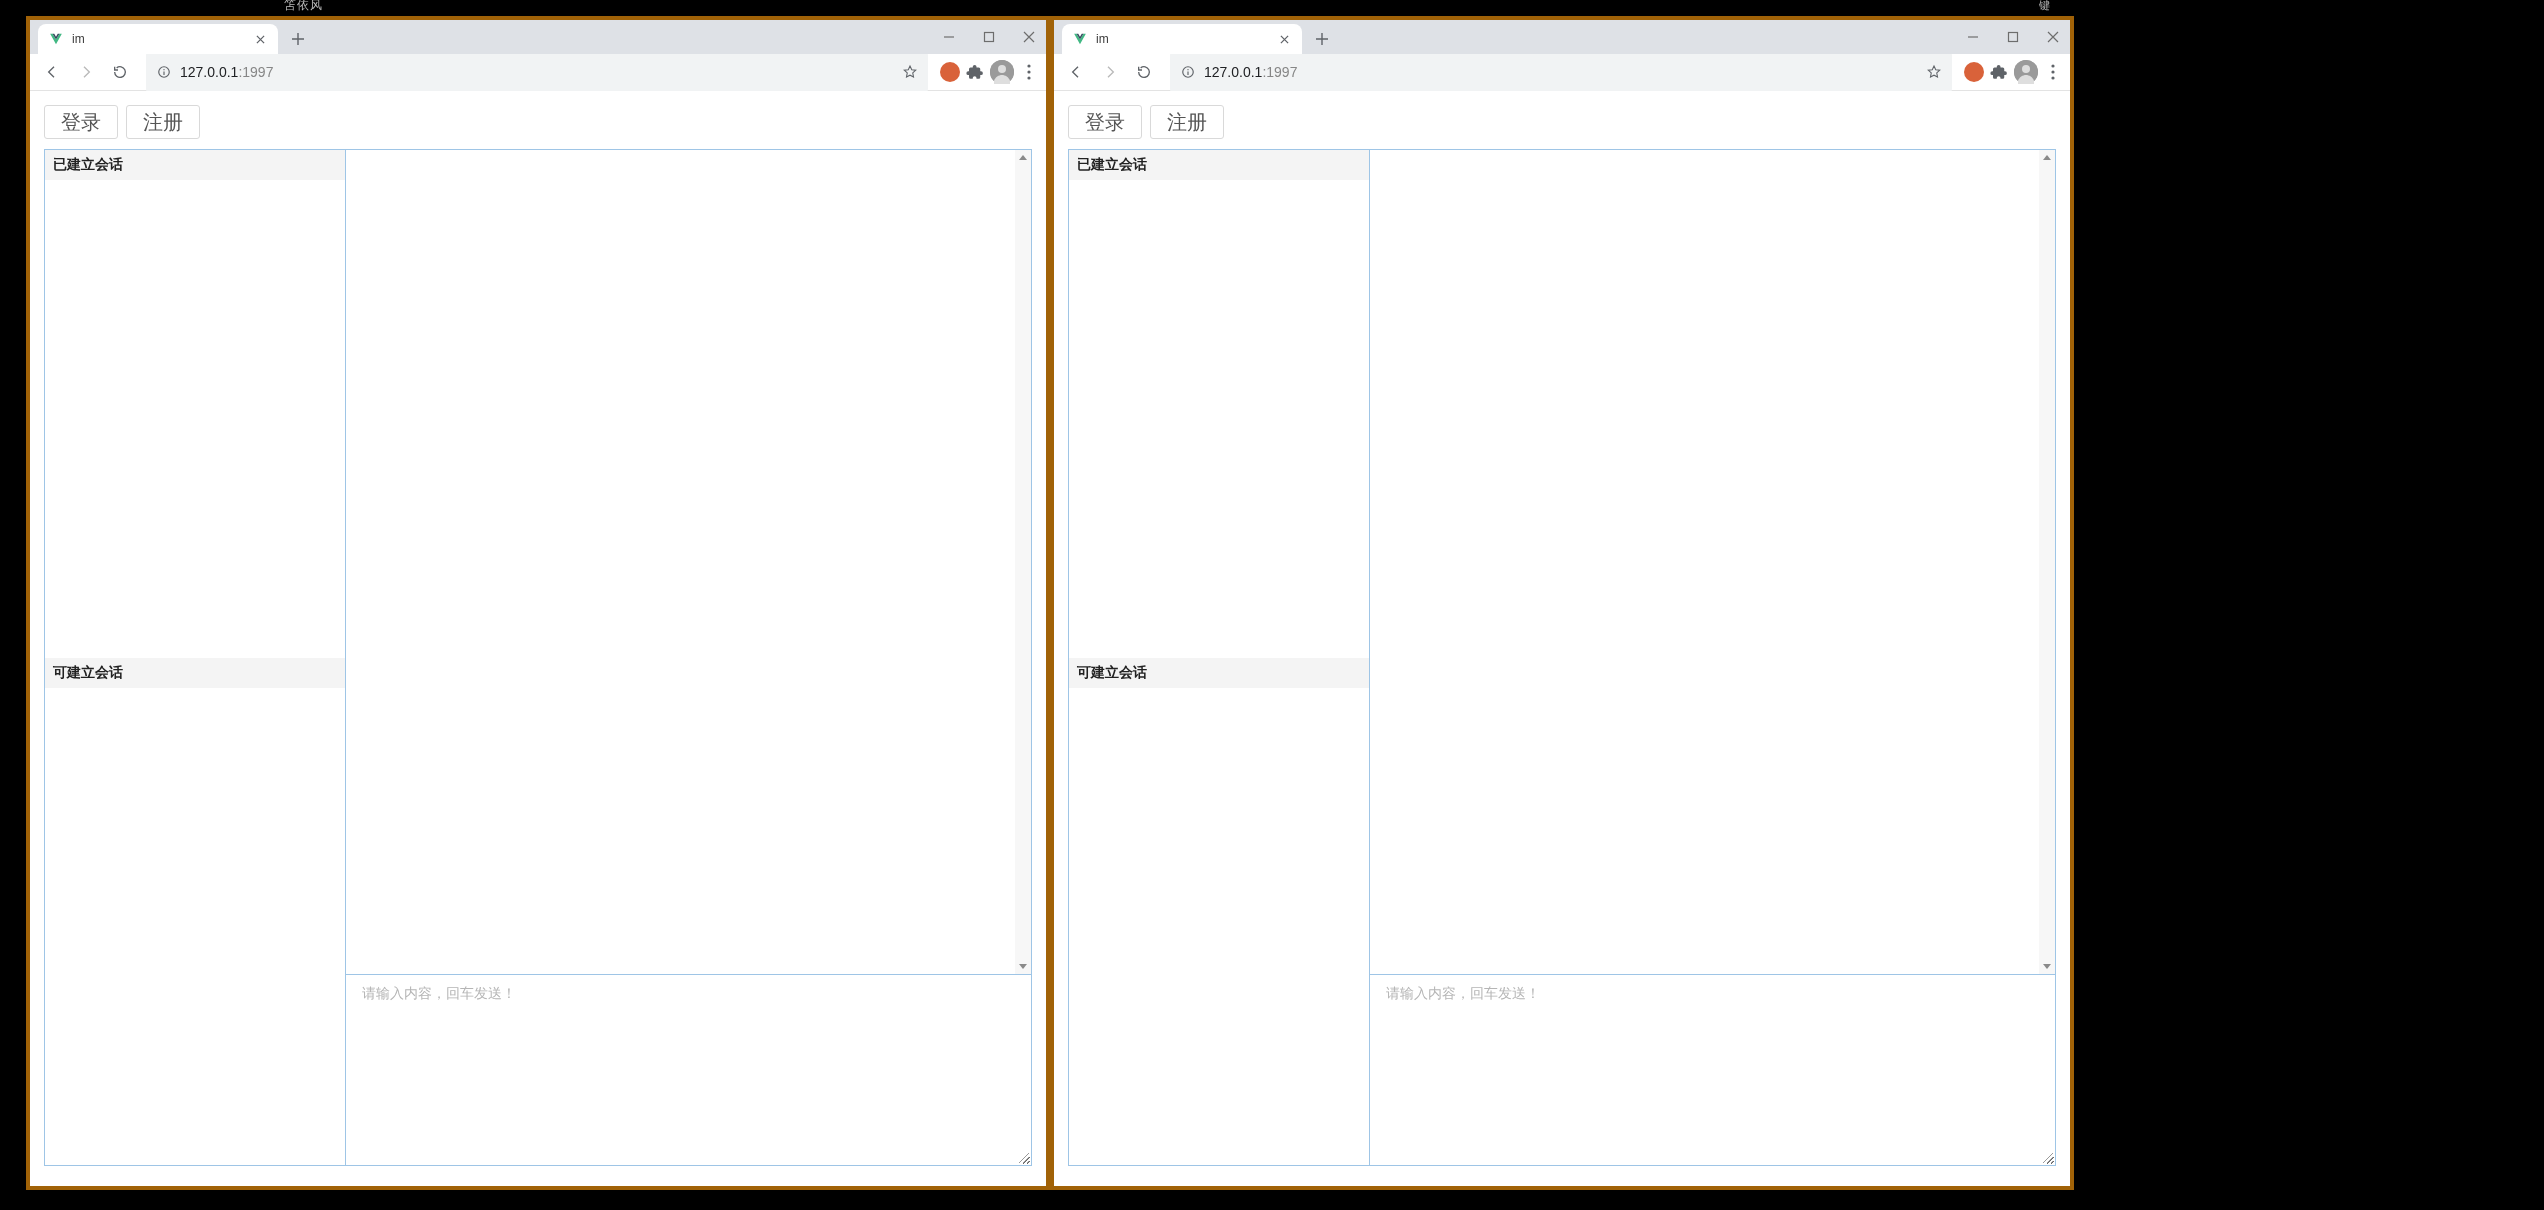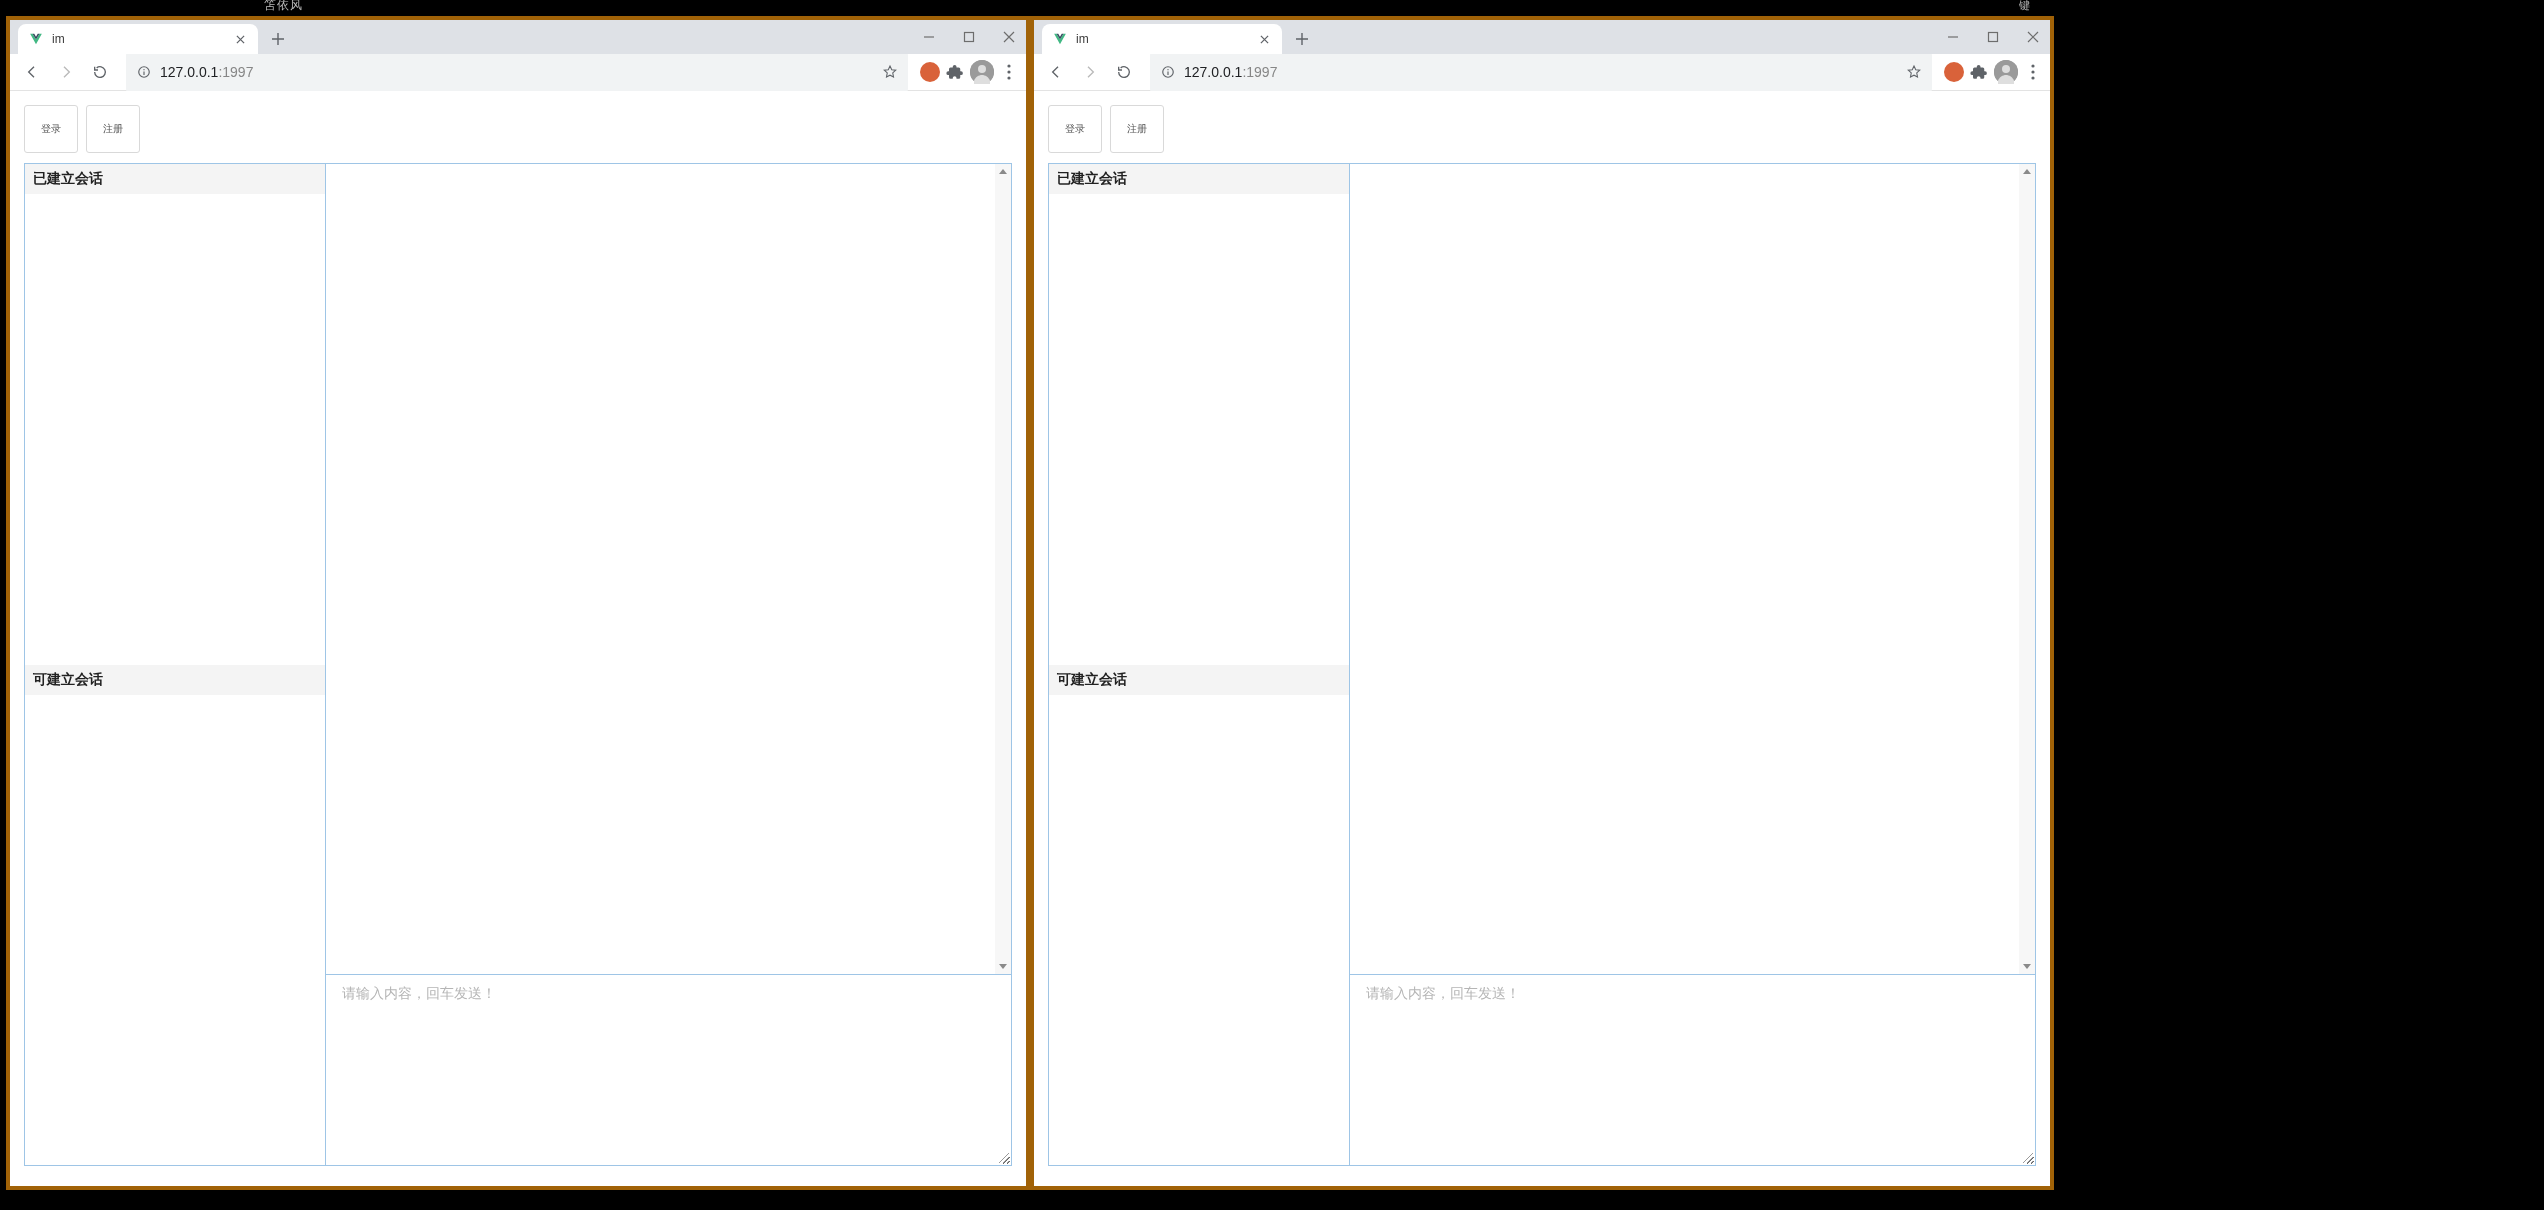--- a/index.html
+++ b/index.html
@@ -28,20 +28,21 @@
     font-family:"Microsoft YaHei","Segoe UI",Arial,sans-serif;
     font-size:13px;
     color:#222;
     overflow:hidden;
   }
   .screen{
     position:relative;
     width:2060px;
     height:1210px;
     background:var(--black);
+    margin-left:20px;
   }
   .top-fragment{
     position:absolute;
     top:0;left:264px;
     color:#bababa;
     font-size:12px;
     letter-spacing:1px;
     height:10px;
     line-height:10px;
   }
@@ -200,25 +201,25 @@
     flex-direction:column;
     padding:14px 14px 20px 14px;
     min-height:0;
   }
   .auth-btns{
     display:flex;
     gap:8px;
     margin-bottom:10px;
   }
   .auth-btn{
-    padding:18px 16px;
+    padding:6px 16px;
     border:1px solid var(--btn-border);
     border-radius:3px;
     background:#fff;
-    font-size:10px;
+    font-size:20px;
     color:#555;
     line-height:1;
     cursor:pointer;
   }
   .layout{
     flex:1;
     display:flex;
     border:1px solid var(--panel-border);
     min-height:0;
   }

